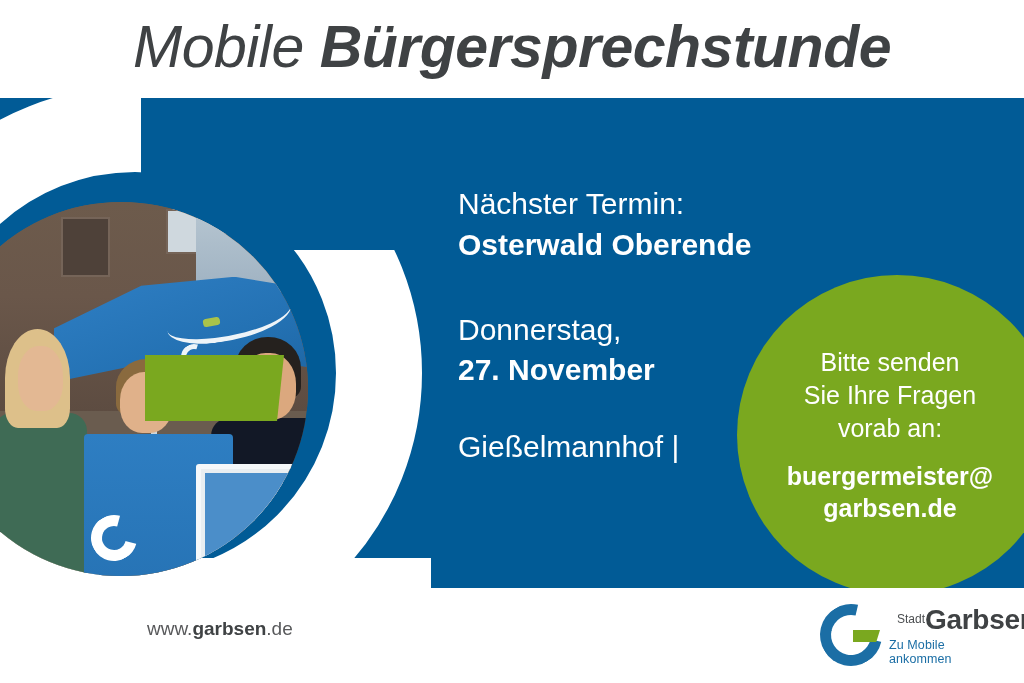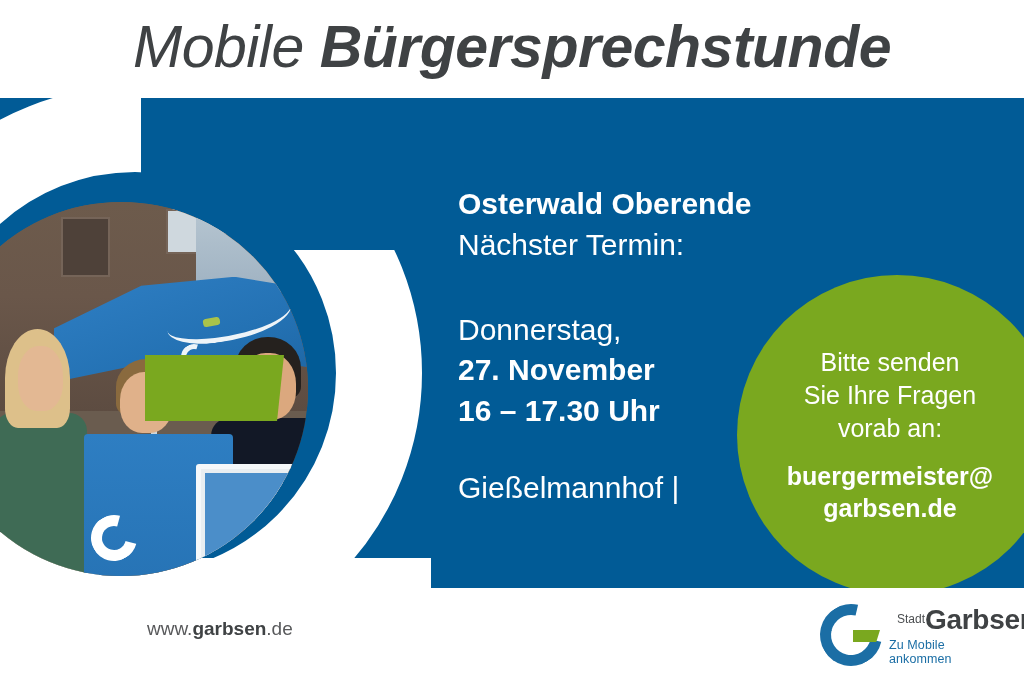--- a/index.html
+++ b/index.html
@@ -261,26 +261,25 @@
         <div class="ph-banner">
           <div class="ph-banner-in"></div>
           <div class="ph-banner-txt">BÜR</div>
         </div>
       </div>
     </div>
 
     <div class="green-bar"></div>
 
     <div class="event-text">
+      <div class="et-line et-light">Nächster Termin:</div>
       <div class="et-line et-bold">Osterwald Oberende</div>
-      <div class="et-line et-light">Nächster Termin:</div>
       <div class="et-gap"></div>
       <div class="et-line et-light">Donnerstag,</div>
       <div class="et-line et-bold">27. November</div>
-      <div class="et-line et-bold">16 – 17.30 Uhr</div>
       <div class="et-gap2"></div>
       <div class="et-line et-light">Gießelmannhof |</div>
     </div>
 
     <div class="green-circle">
       <div class="gc-inner">
         <div class="gc-light">Bitte senden</div>
         <div class="gc-light">Sie Ihre Fragen</div>
         <div class="gc-light">vorab an:</div>
         <div class="gc-spacer"></div>

